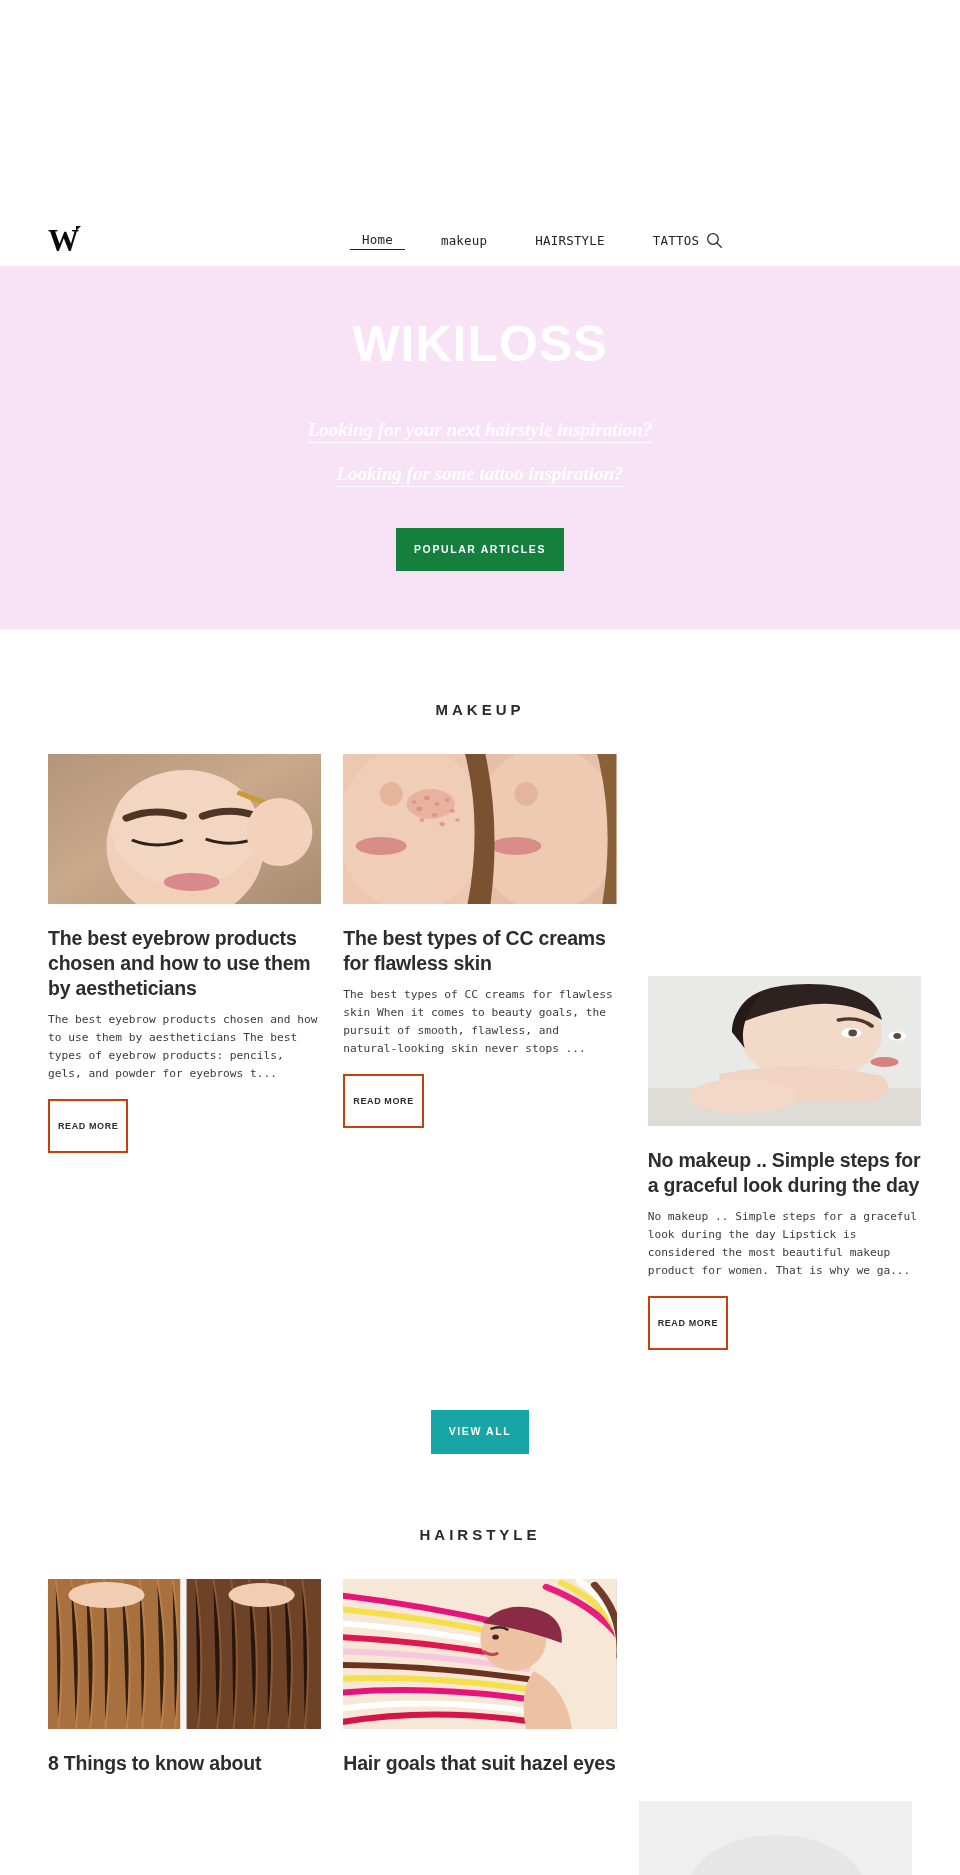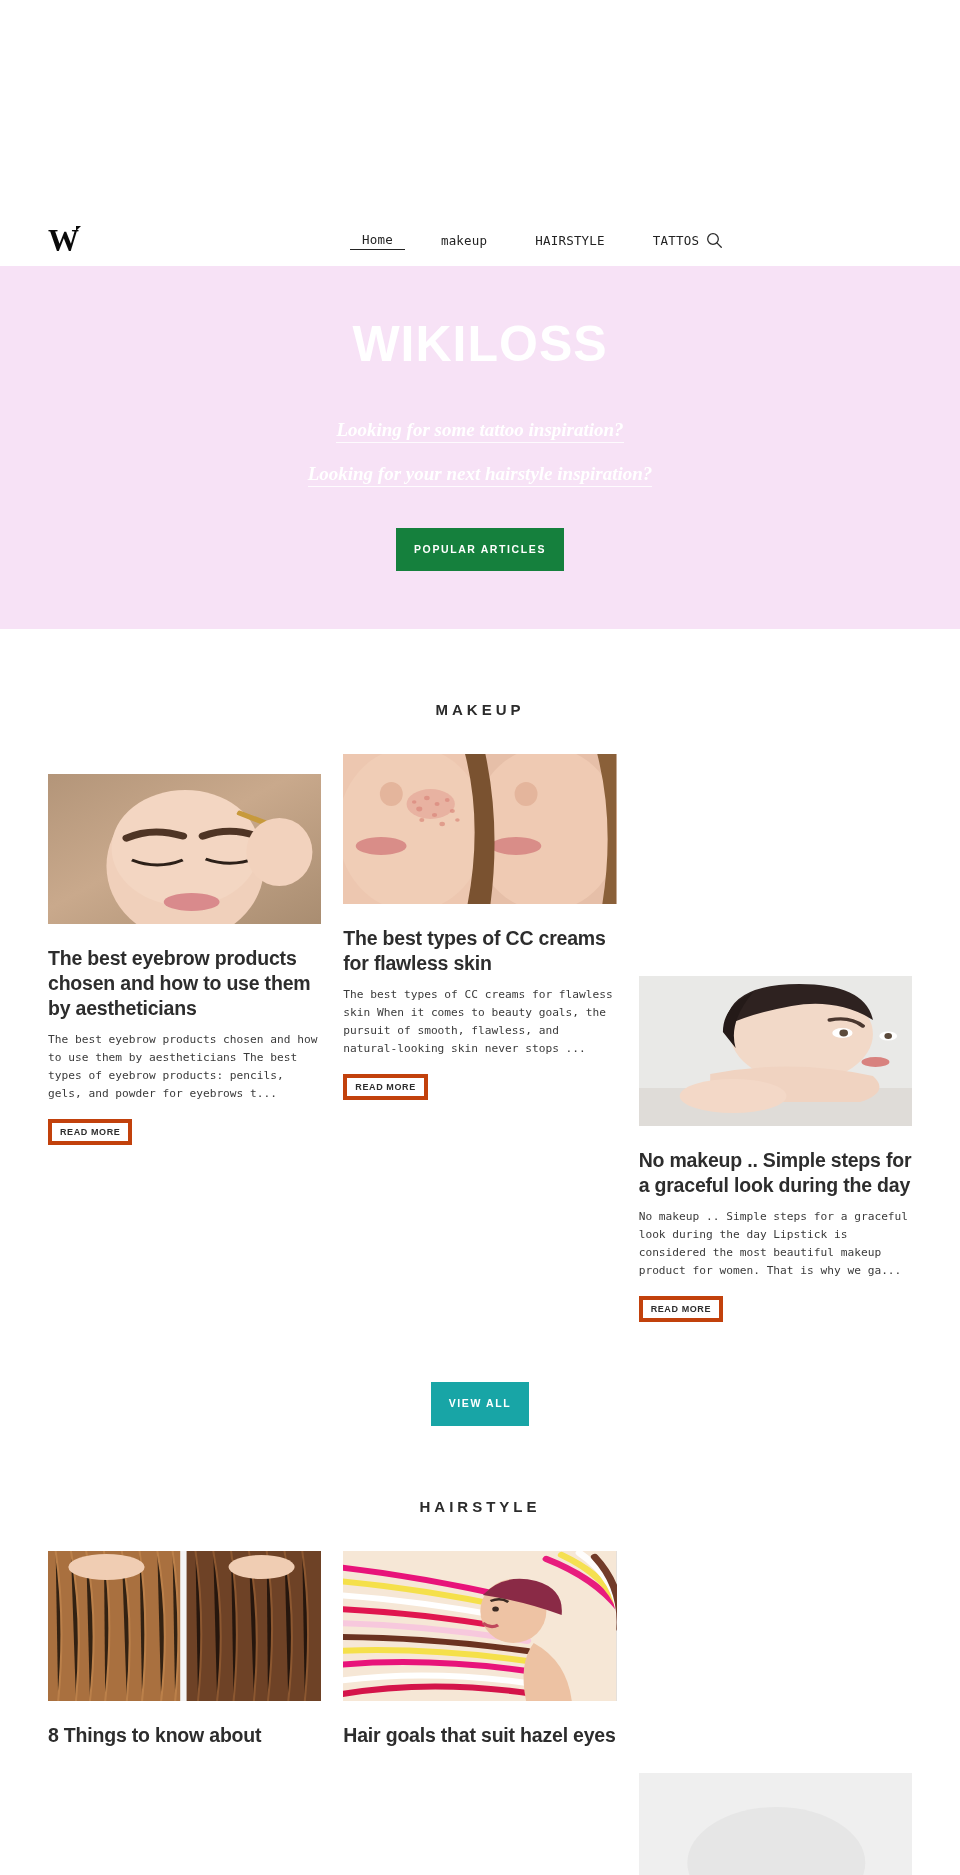--- a/index.html
+++ b/index.html
@@ -130,23 +130,23 @@
   }
 
   .grid {
     display: grid;
     grid-template-columns: 1fr 1fr 1fr;
     column-gap: 22px;
     align-items: start;
   }
 
   .card { width: 100%; }
-  .card.offset-a { padding-top: 0; margin-top: 20px; }
+  .card.offset-a { padding-top: 0; }
   .card.offset-b { padding-top: 0; }
-  .card.offset-c { padding-top: 222px; }
+  .card.offset-c { padding-top: 222px; margin-left: 9px; }
 
   .card-thumb {
     width: 100%;
     height: 150px;
     overflow:hidden;
     background:#ddd;
     display:block;
   }
   .card-thumb svg { display:block; width:100%; height:100%; }
 
@@ -161,28 +161,28 @@
   }
   .card-excerpt {
     font-family: "DejaVu Sans Mono", monospace;
     font-size: 11.2px;
     line-height: 1.62;
     color: #3b3b3b;
   }
   .read-more {
     display:inline-block;
     margin-top: 16px;
-    border: 4px solid #c2410c;
+    border: 2px solid #c2410c;
     background: #ffffff;
     color: #2d2d2d;
     font-family: "Liberation Sans", sans-serif;
     font-size: 9px;
     font-weight: 700;
     letter-spacing: 0.6px;
-    padding: 4px 8px;
+    padding: 20px 8px;
     cursor:pointer;
   }
 
   .view-all-wrap { text-align:center; padding: 60px 0 0; }
   .view-all {
     display:inline-block;
     background:#18a5a6;
     color:#fff;
     border:none;
     padding: 14px 18px;
@@ -224,22 +224,22 @@
         <svg width="17" height="17" viewBox="0 0 17 17" fill="none">
           <circle cx="7" cy="7" r="5.3" stroke="#2b2b2b" stroke-width="1.3"></circle>
           <line x1="10.9" y1="10.9" x2="15.3" y2="15.3" stroke="#2b2b2b" stroke-width="1.3" stroke-linecap="round"></line>
         </svg>
       </span>
     </button>
   </header>
 
   <section class="hero">
     <h1 class="hero-title">WIKILOSS</h1>
+    <div class="hero-line"><span>Looking for your next hairstyle inspiration?</span></div>
     <div class="hero-line"><span>Looking for some tattoo inspiration?</span></div>
-    <div class="hero-line"><span>Looking for your next hairstyle inspiration?</span></div>
     <button class="hero-cta">POPULAR ARTICLES</button>
   </section>
 
   <section class="section">
     <h2 class="section-title">MAKEUP</h2>
 
     <div class="grid">
 
       <article class="card offset-a">
         <a class="card-thumb">

